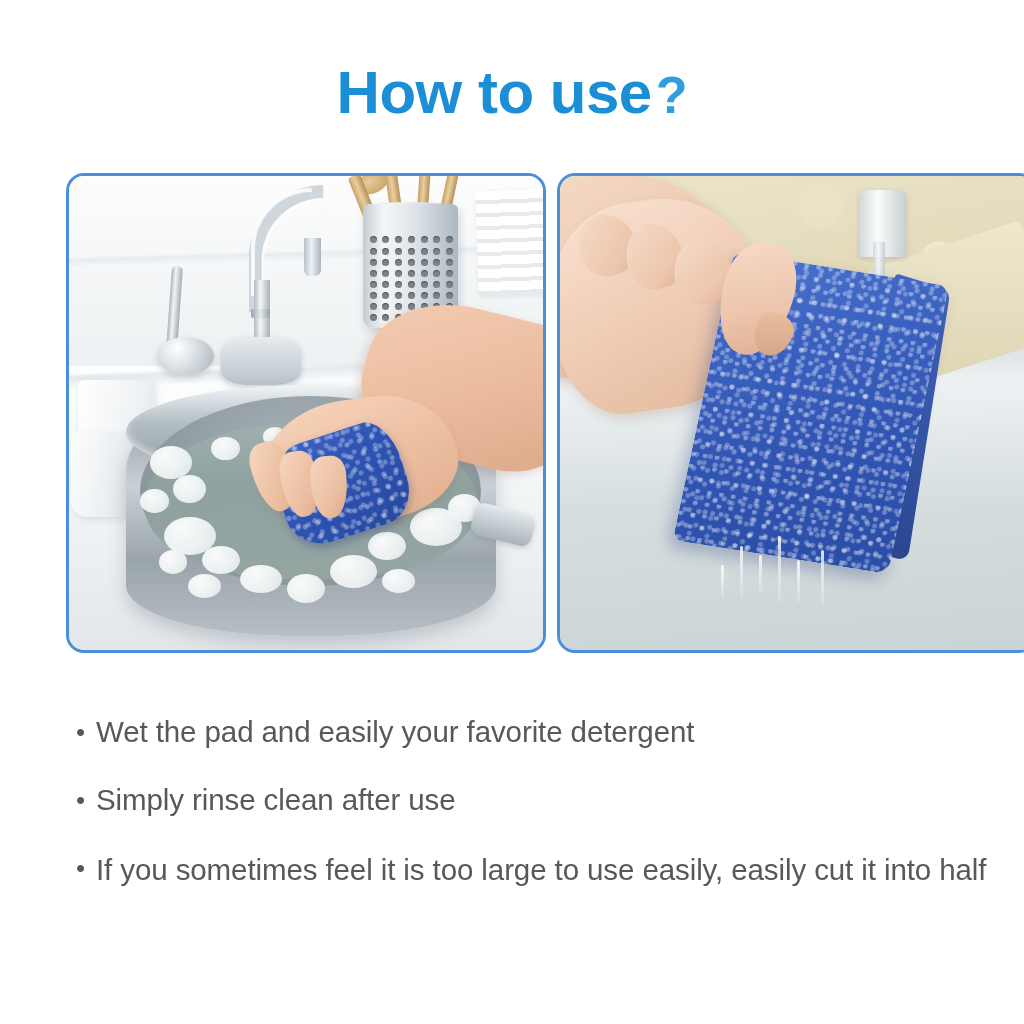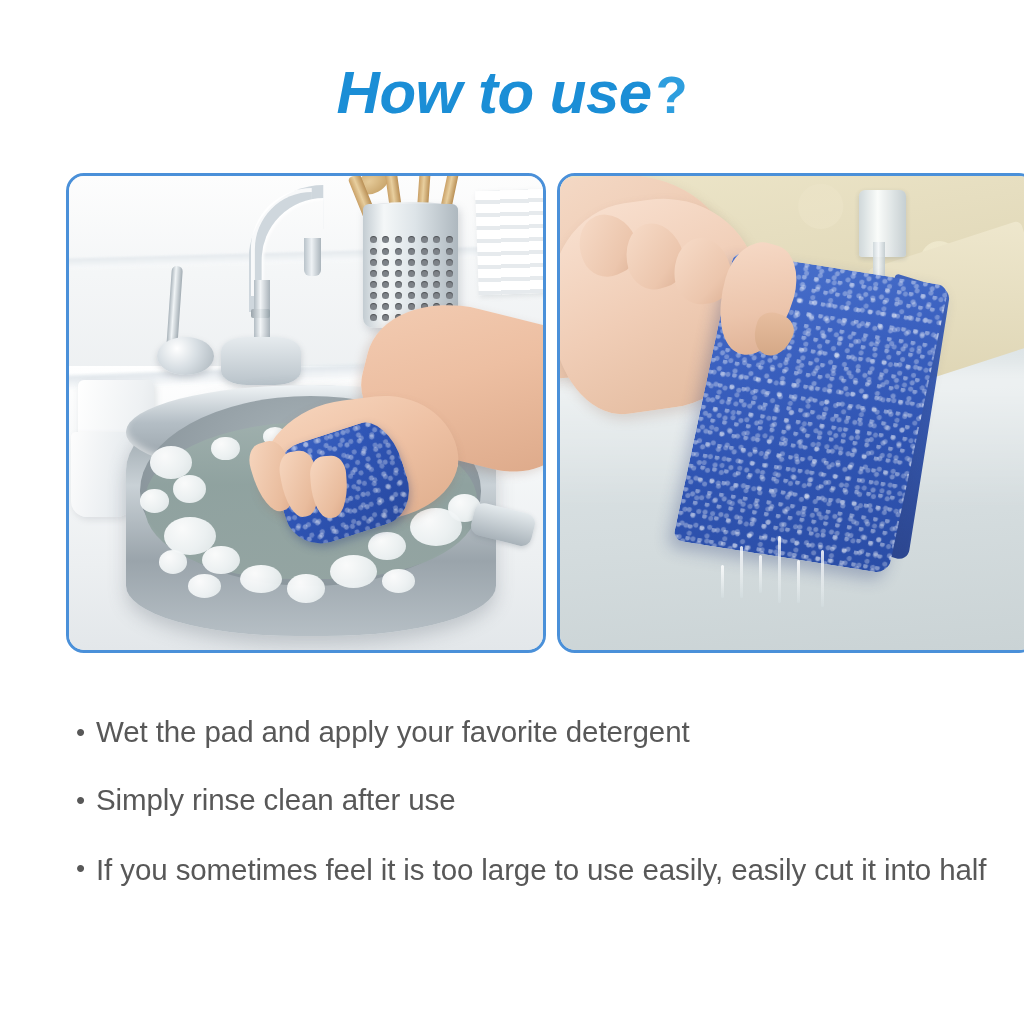--- a/index.html
+++ b/index.html
@@ -28,21 +28,20 @@
     text-align: center;
     white-space: nowrap;
   }
   .title-main {
     font-family: "Liberation Sans", sans-serif;
     font-weight: bold;
     font-size: 60px;
     letter-spacing: -0.5px;
     color: #1b8ed6;
     vertical-align: baseline;
-    font-style: italic;
   }
   .title-q {
     font-family: "Liberation Sans", sans-serif;
     font-weight: bold;
     font-size: 52px;
     color: #2e9ede;
     vertical-align: baseline;
     margin-left: 4px;
   }
 
@@ -559,21 +558,21 @@
             <div class="r-drip" style="left: 34%; top: 82%; height: 7%;"></div>
           </div>
       </div>
     </div>
 
   </div>
 
   <div class="bullets">
     <div class="bullet b1">
       <span class="dot">•</span>
-      <span class="btext">Wet the pad and apply your favorite detergent</span>
+      <span class="btext">Wet the pad and easily your favorite detergent</span>
     </div>
     <div class="bullet b2">
       <span class="dot">•</span>
       <span class="btext">Simply rinse clean after use</span>
     </div>
     <div class="bullet b3">
       <span class="dot">•</span>
       <span class="btext">If you sometimes feel it is too large to  use easily,  easily cut it into half</span>
     </div>
   </div>

